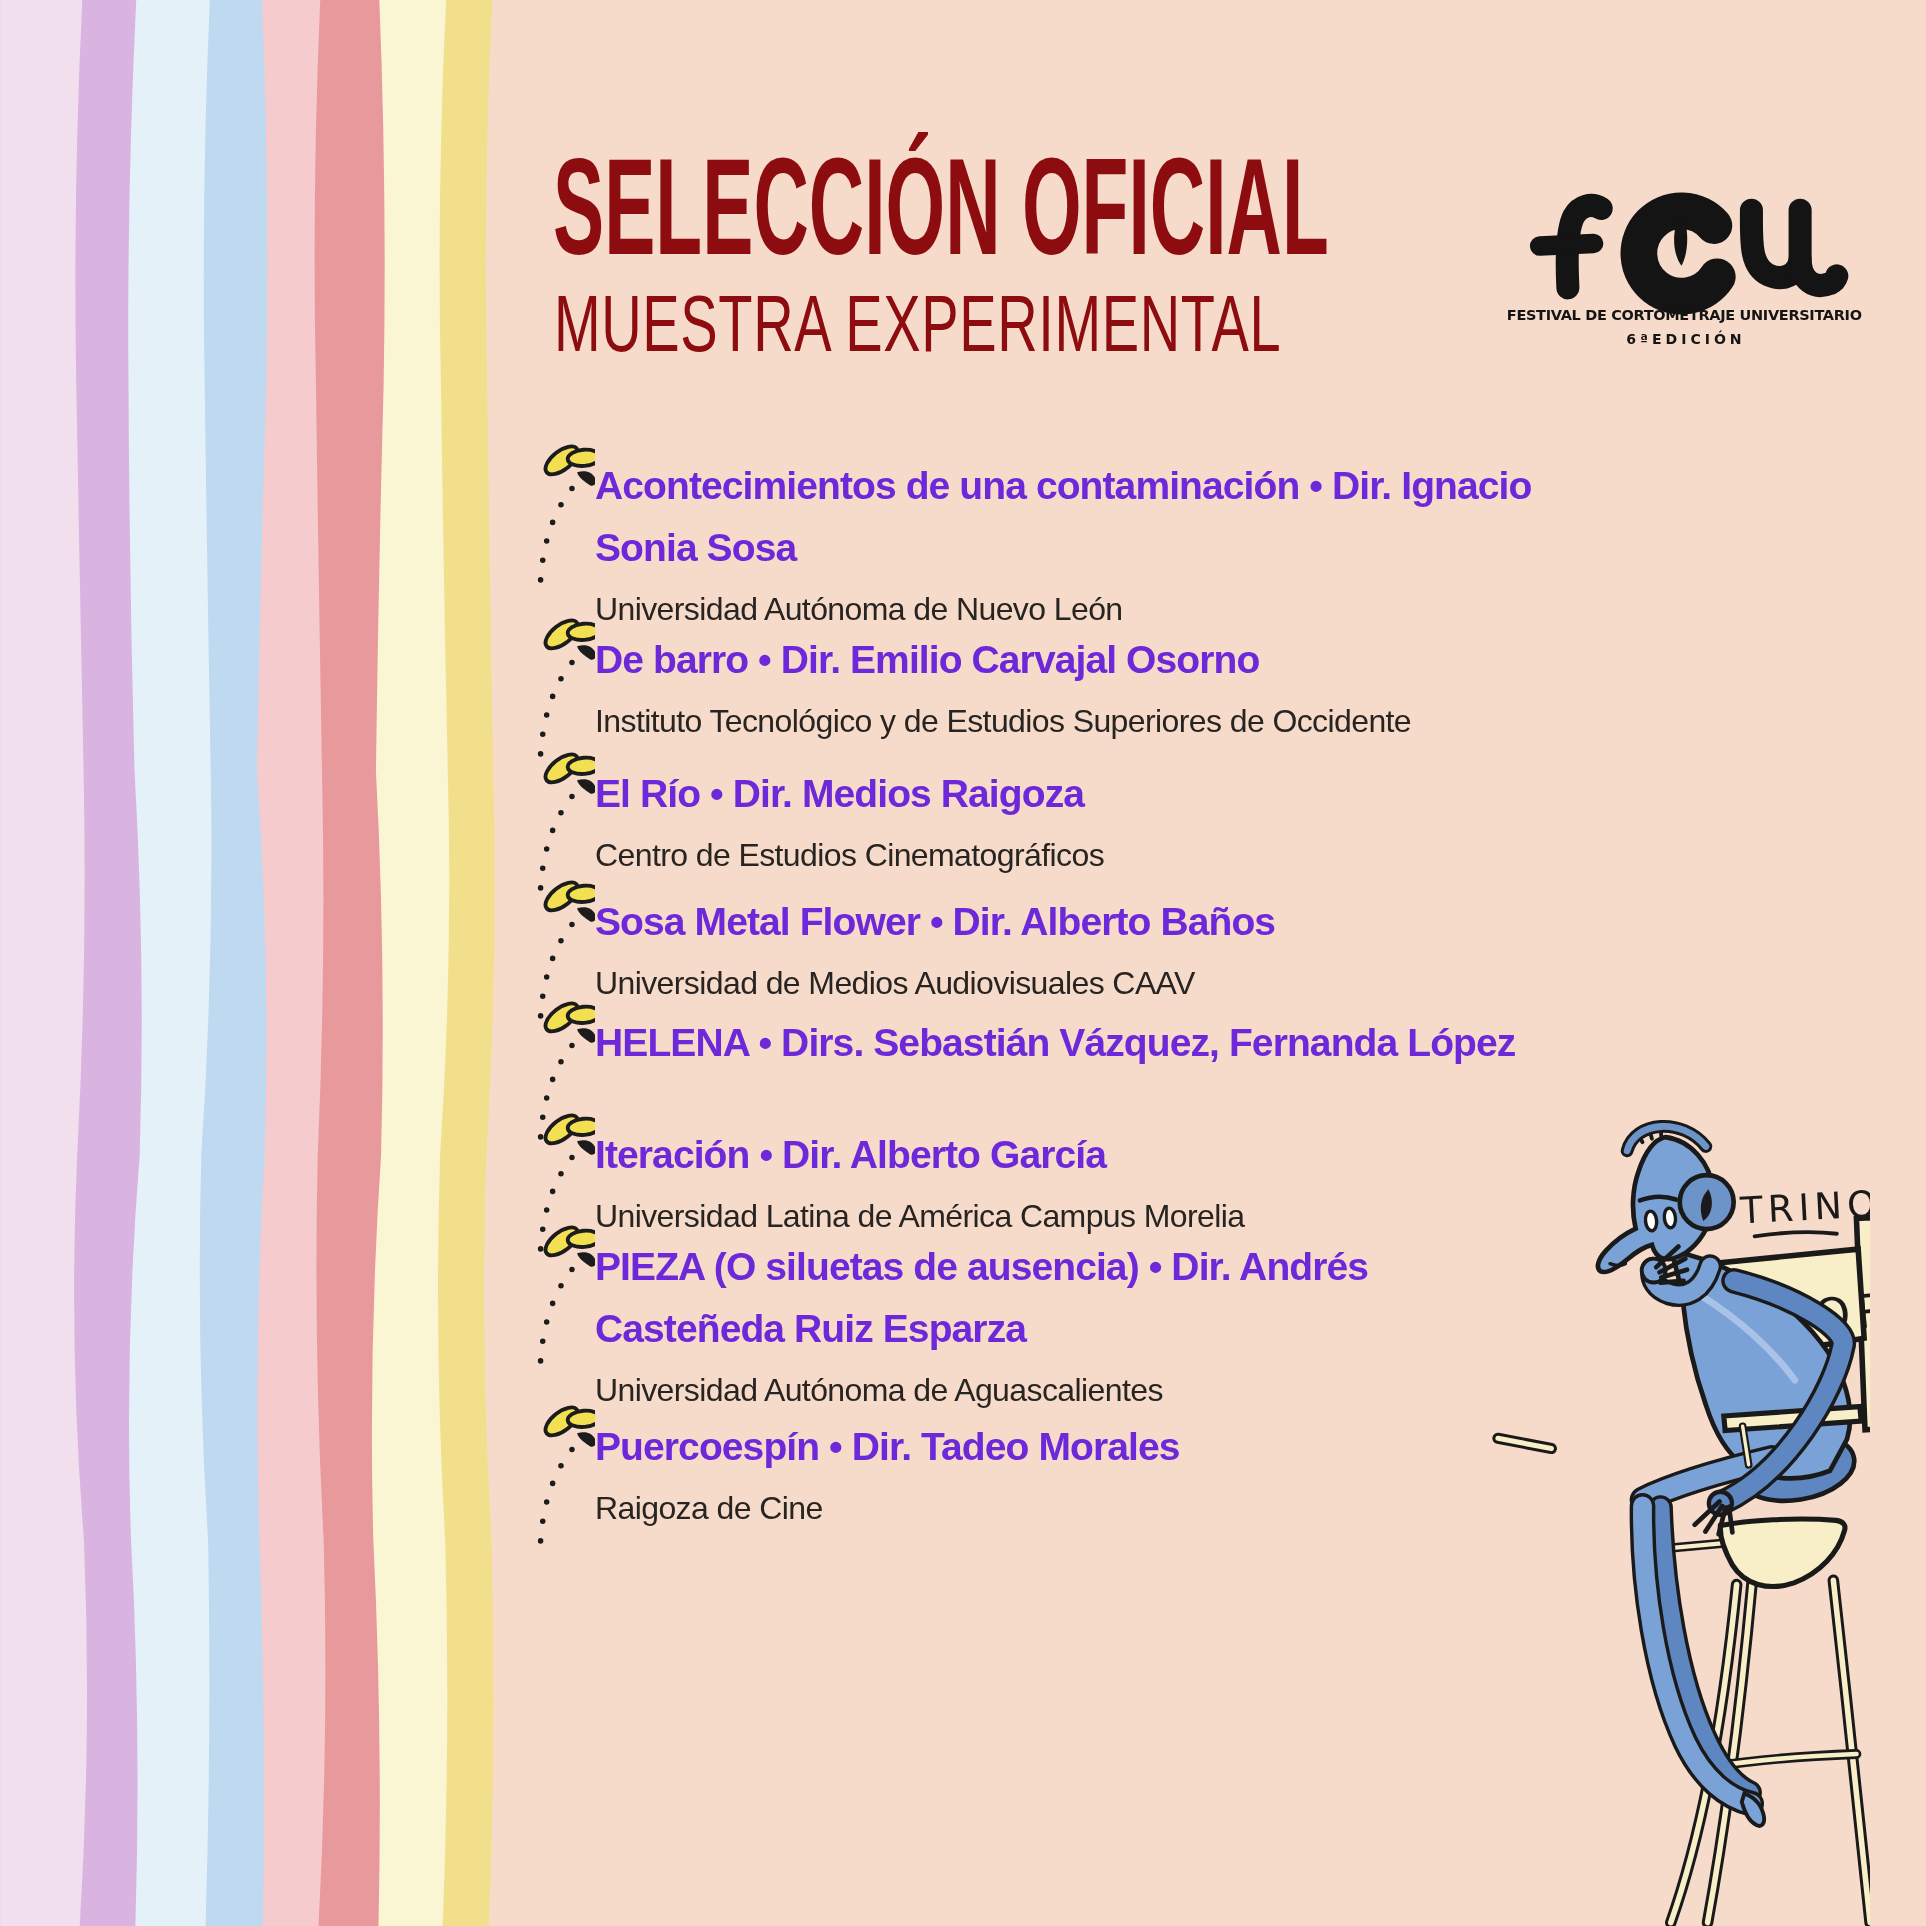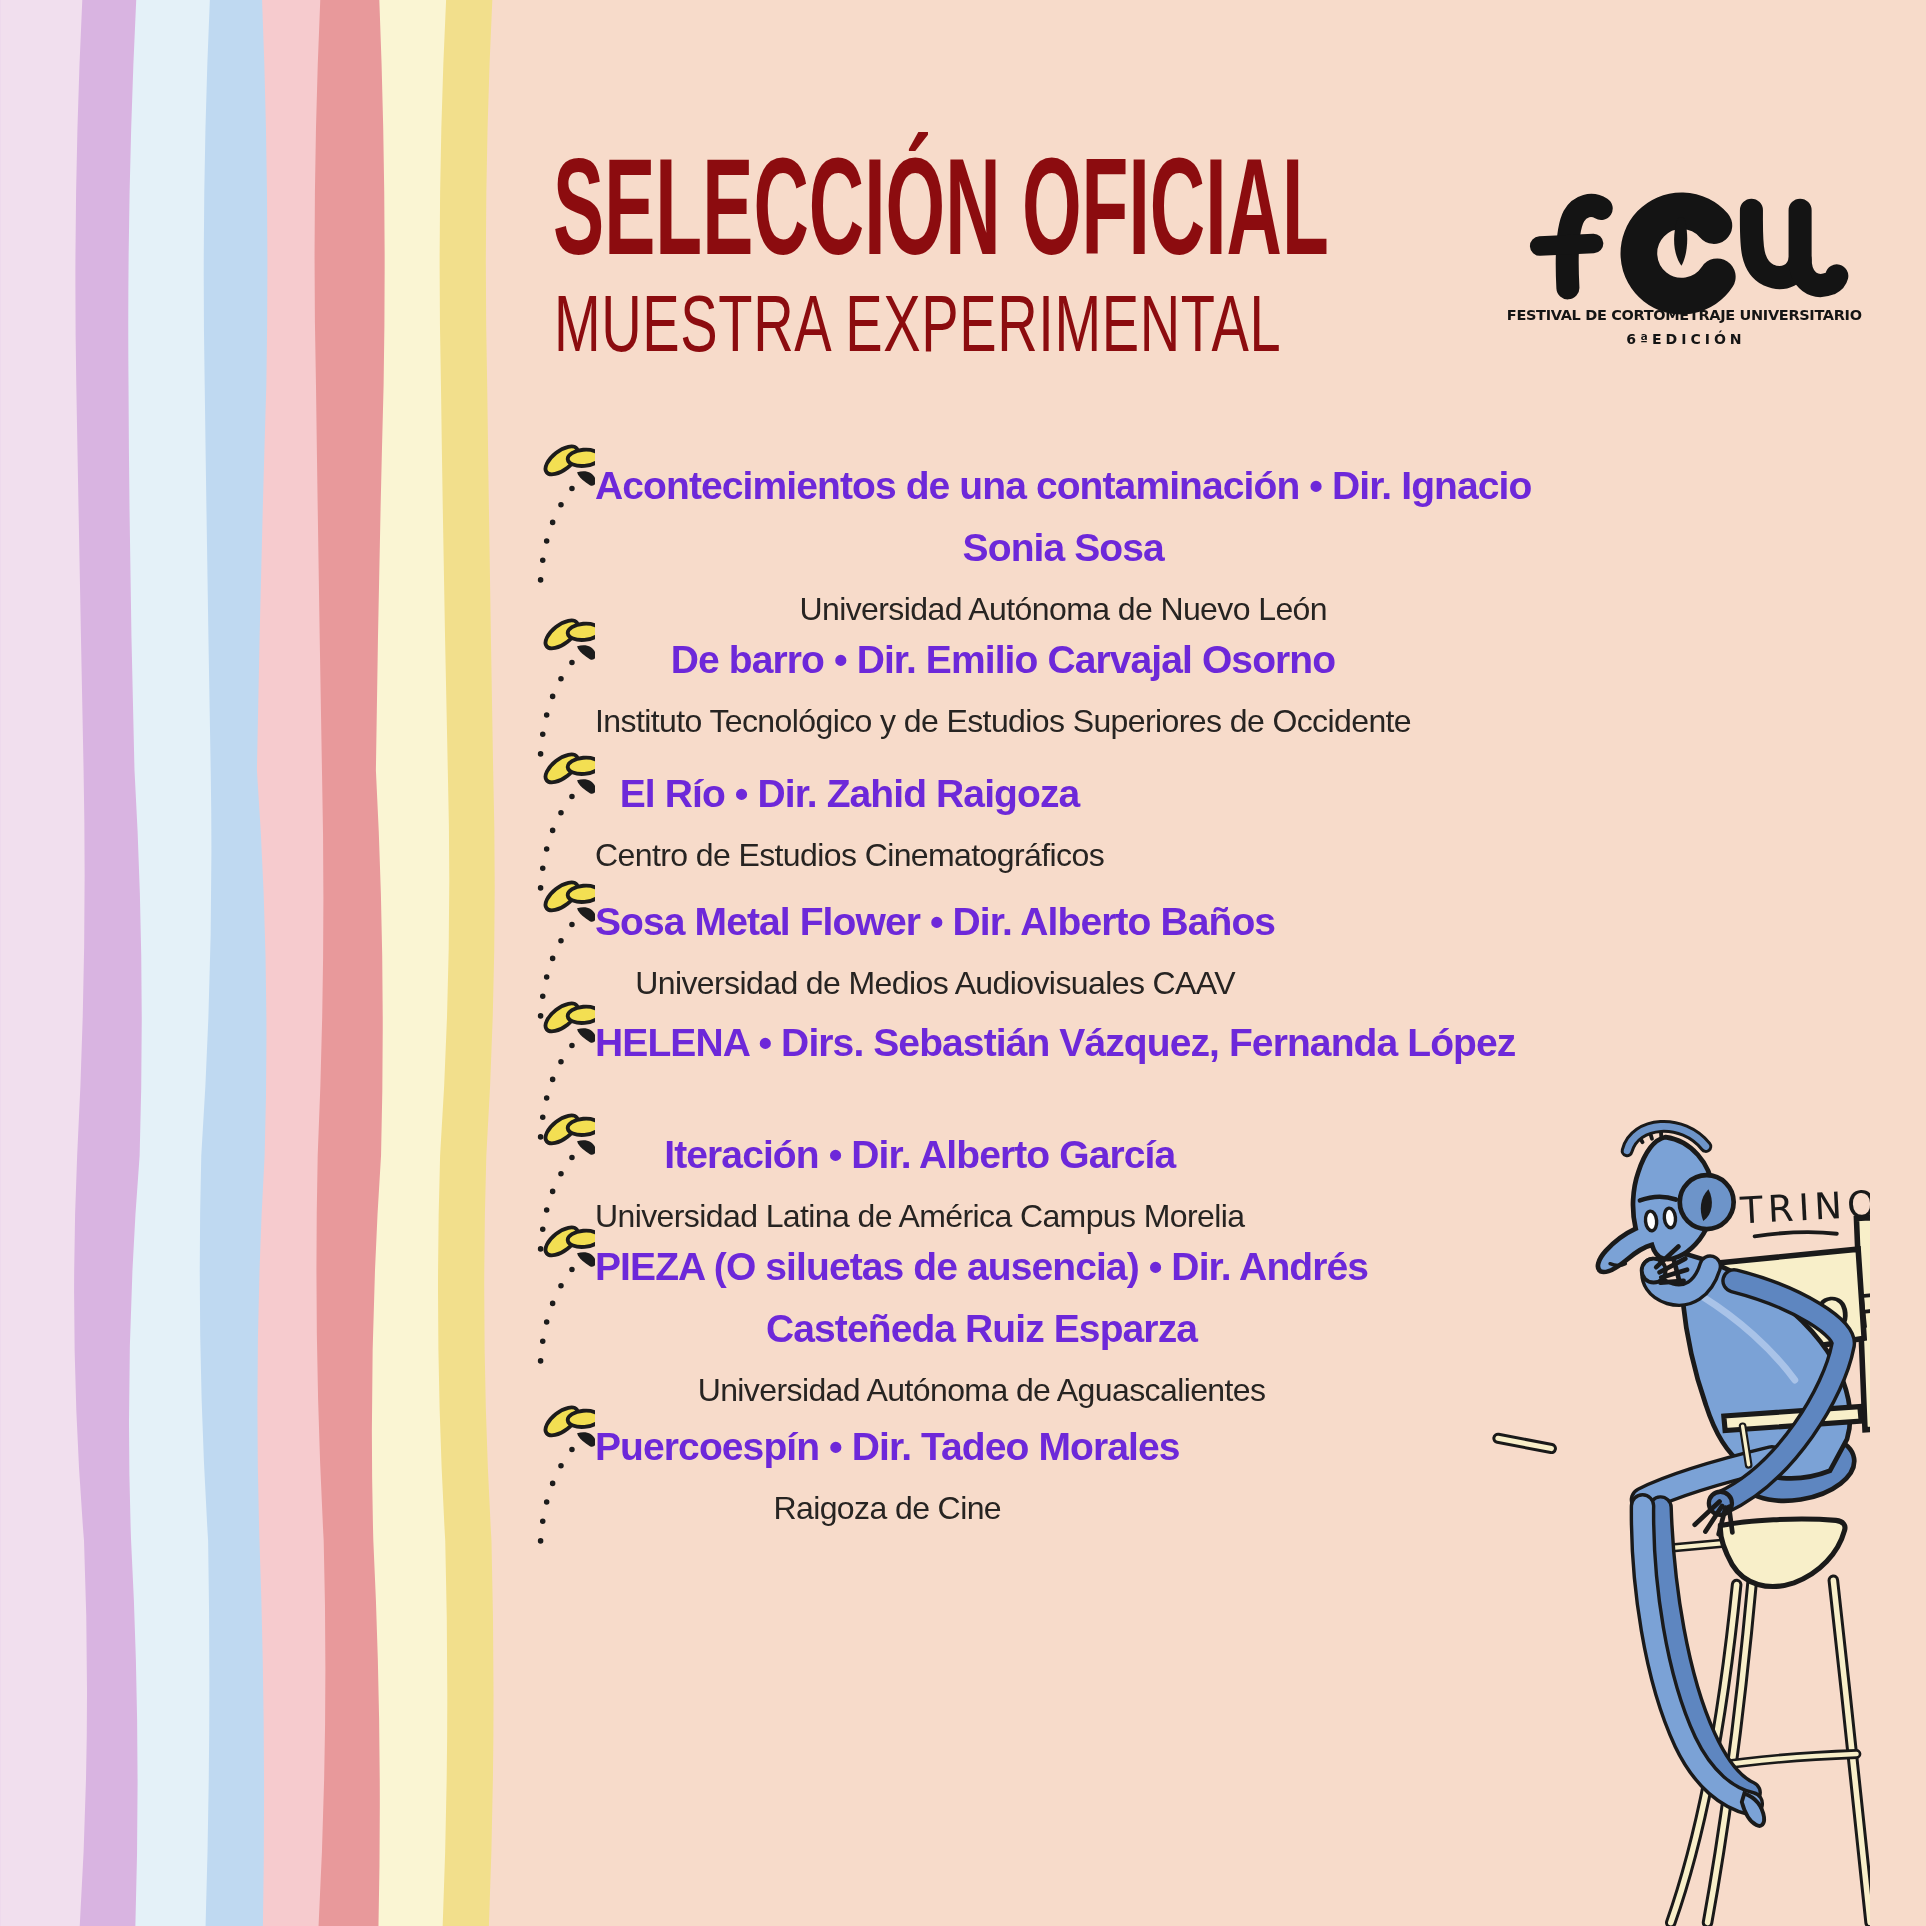--- a/index.html
+++ b/index.html
@@ -2,21 +2,20 @@
 <html style="font-size:6.8px"><head>
 <meta charset="utf-8">
 <style>
   html,body{margin:0;padding:0;background:#f7dbca;}
   .poster{
     position:relative;
     width:1870px;height:1926px;
     background:#f7dbca;
     overflow:hidden;
     font-family:"Liberation Sans",sans-serif;
-    text-align:center;
   }
   .stripes{position:absolute;left:0;top:0;}
   .hdr-title{
     position:absolute;left:553px;top:138px;
     font-size:137px;font-weight:700;color:#8c0c0f;
     line-height:1;white-space:nowrap;
     transform:scaleX(0.56);transform-origin:left top;
     letter-spacing:0px;
   }
   .hdr-subtitle{
@@ -108,21 +107,21 @@
     <div class="u">Instituto Tecnológico y de Estudios Superiores de Occidente</div>
   </div>
 
   <div class="item" style="top:763px">
     <svg class="fly" width="64" height="154" viewBox="0 0 150 360">
       <ellipse cx="72" cy="52" rx="45" ry="22" transform="rotate(-38 72 52)" fill="#f3df52" stroke="#1c1c1c" stroke-width="9"></ellipse>
       <ellipse cx="124" cy="46" rx="38" ry="19" transform="rotate(-5 124 46)" fill="#f3df52" stroke="#1c1c1c" stroke-width="9"></ellipse>
       <path d="M108,80 C130,72 148,82 152,98 C154,108 146,114 138,110 C124,102 112,92 108,80 Z" fill="#1c1c1c"></path>
       <path d="M96,118 Q30,200 22,340" stroke="#1c1c1c" stroke-width="13" stroke-dasharray="0 46" stroke-linecap="round" fill="none"></path>
     </svg>
-    <div class="t">El Río • Dir. Zahid Raigoza</div>
+    <div class="t">El Río • Dir. Medios Raigoza</div>
     <div class="u">Centro de Estudios Cinematográficos</div>
   </div>
 
   <div class="item" style="top:891px">
     <svg class="fly" width="64" height="154" viewBox="0 0 150 360">
       <ellipse cx="72" cy="52" rx="45" ry="22" transform="rotate(-38 72 52)" fill="#f3df52" stroke="#1c1c1c" stroke-width="9"></ellipse>
       <ellipse cx="124" cy="46" rx="38" ry="19" transform="rotate(-5 124 46)" fill="#f3df52" stroke="#1c1c1c" stroke-width="9"></ellipse>
       <path d="M108,80 C130,72 148,82 152,98 C154,108 146,114 138,110 C124,102 112,92 108,80 Z" fill="#1c1c1c"></path>
       <path d="M96,118 Q30,200 22,340" stroke="#1c1c1c" stroke-width="13" stroke-dasharray="0 46" stroke-linecap="round" fill="none"></path>
     </svg>

